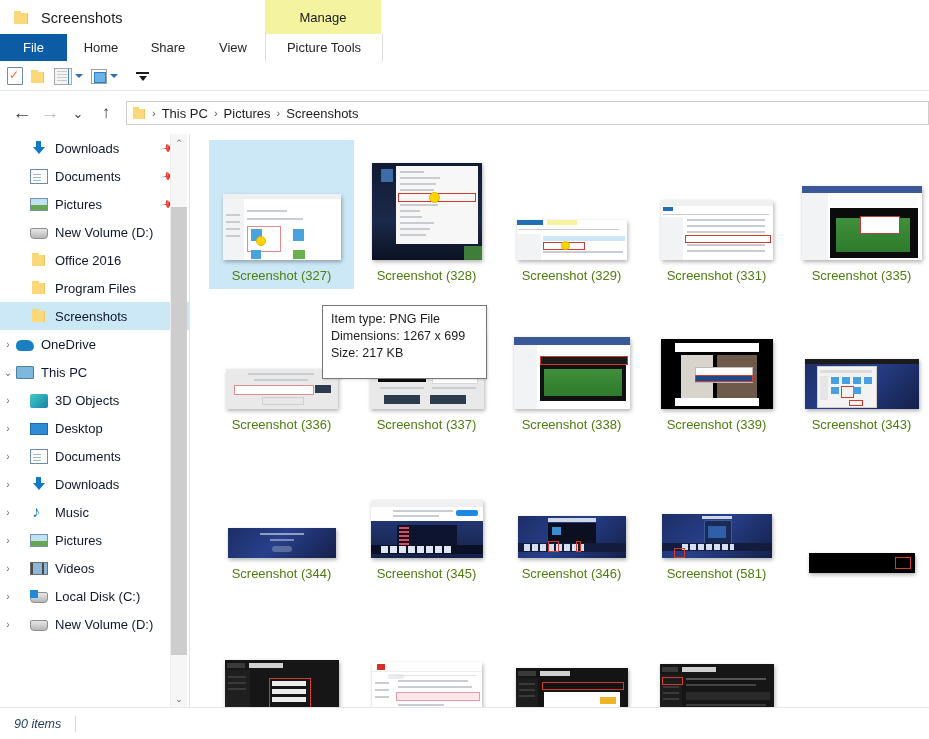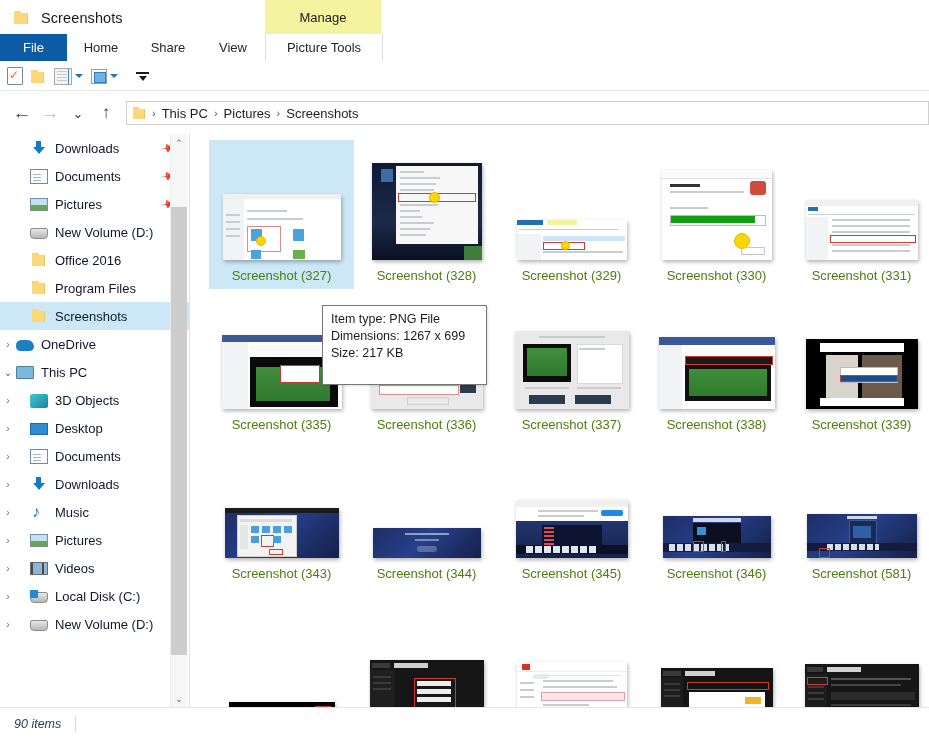--- a/index.html
+++ b/index.html
@@ -571,21 +571,21 @@
     background: linear-gradient(#3f8f3b,#2f7a2c);
   }
 
   
   .tooltip {
     position: absolute;
     left: 322px; top: 305px;
     width: 165px;
     background: #ffffff;
     border: 1px solid #767676;
-    padding: 5px 8px 22px 8px;
+    padding: 5px 8px 16px 8px;
     box-sizing: border-box;
     font-size: 12.5px;
     color: #1c1c1c;
     line-height: 17px;
     z-index: 50;
     box-shadow: 1px 1px 2px rgba(0,0,0,0.12);
   }
 
   
   .statusbar {
@@ -838,36 +838,20 @@
         <div style="position:absolute;left:26px;top:16px;width:82px;height:5px;background:#cfe6f7;"></div>
         <div class="redbox" style="left:26px;top:22px;width:40px;height:6px;"></div>
         <div class="yellow-dot" style="left:44px;top:21px;width:7px;height:7px;"></div>
         <div class="line" style="left:26px;top:31px;width:80px;"></div>
       </div>
         </div>
         <div class="tile-label">Screenshot (329)</div>
       </div>
       <div class="tile">
         <div class="thumb-wrap">
-          <div class="thumb t-win" style="width:110px;height:90px;">
-        <div class="tbar" style="height:8px;background:#fbfbfb;border-bottom:1px solid #e2e2e2;"></div>
-        <div class="line" style="left:8px;top:14px;width:30px;height:3px;background:#333;"></div>
-        <div class="line" style="left:8px;top:21px;width:74px;"></div>
-        <div style="position:absolute;right:6px;top:11px;width:16px;height:14px;background:#d24b3e;border-radius:3px;"></div>
-        <div class="line" style="left:8px;top:37px;width:38px;"></div>
-        <div style="position:absolute;left:8px;top:45px;width:94px;height:9px;border:1px solid #bdbdbd;background:#fff;"></div>
-        <div class="greenbar" style="left:9px;top:46px;width:84px;height:7px;"></div>
-        <div class="yellow-dot" style="left:72px;top:63px;width:14px;height:14px;"></div>
-        <div style="position:absolute;right:7px;bottom:5px;width:22px;height:6px;border:1px solid #c4c4c4;"></div>
-      </div>
-        </div>
-        <div class="tile-label">Screenshot (330)</div>
-      </div>
-      <div class="tile">
-        <div class="thumb-wrap">
           <div class="thumb t-win" style="width:112px;height:60px;">
         <div class="tbar" style="height:6px;"></div>
         <div style="position:absolute;left:2px;top:7px;width:10px;height:4px;background:#1f6fb2;"></div>
         <div class="line" style="left:2px;top:14px;width:106px;height:1px;"></div>
         <div class="sidebar-mini" style="top:17px;height:43px;width:20%;"></div>
         <div class="line" style="left:26px;top:19px;width:78px;"></div>
         <div class="line" style="left:26px;top:25px;width:78px;"></div>
         <div class="line" style="left:26px;top:31px;width:78px;"></div>
         <div class="redbox" style="left:24px;top:35px;width:84px;height:6px;"></div>
         <div class="line" style="left:26px;top:44px;width:78px;"></div>

